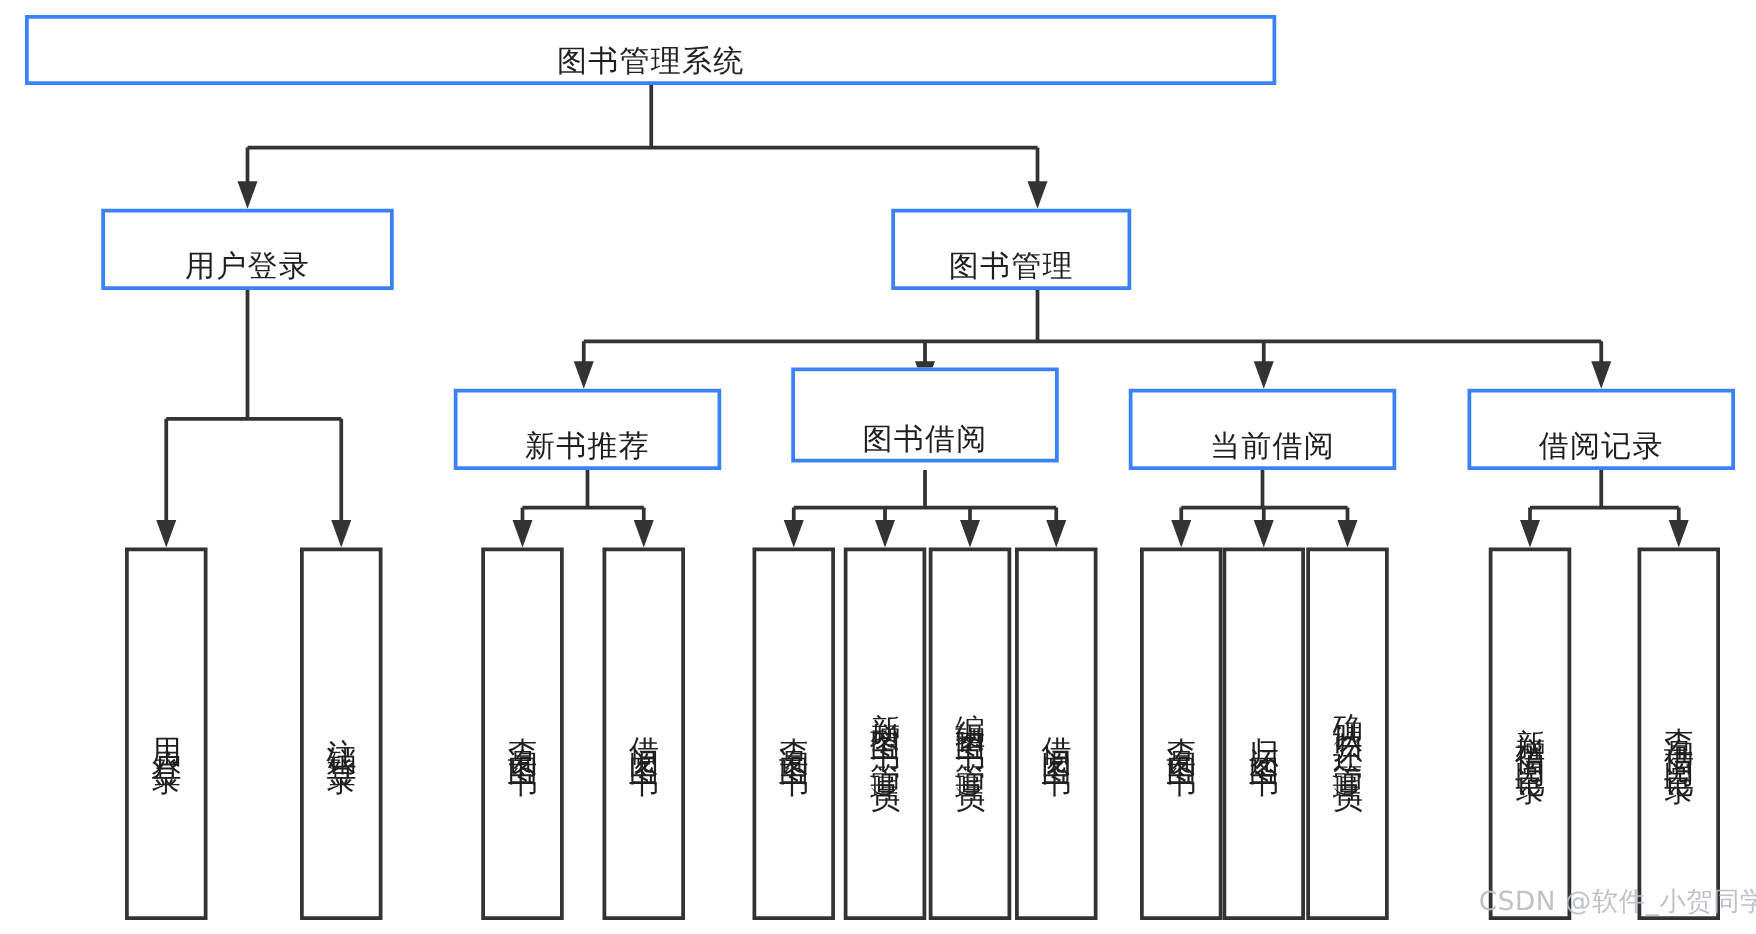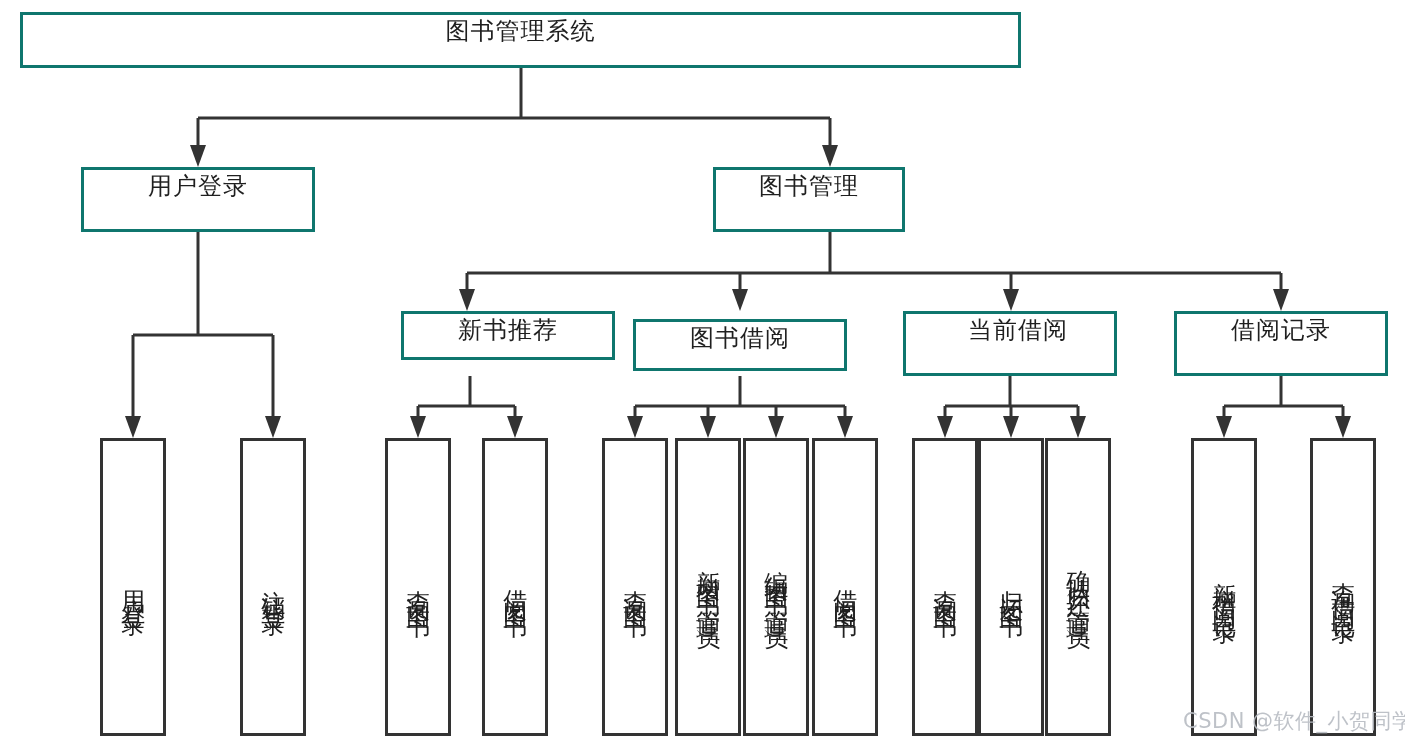--- a/index.html
+++ b/index.html
@@ -6,43 +6,43 @@
   .stage{
     position:relative;
     width:1405px;height:747px;
     background:#ffffff;
     font-family:"DejaVu Sans",sans-serif;
     overflow:hidden;
   }
   .wires{position:absolute;left:0;top:0;z-index:1;pointer-events:none;}
   .hbox{
     position:absolute;z-index:2;box-sizing:border-box;
-    border:3px solid #0f766e;background:#ffffff;
-    display:flex;align-items:flex-start;justify-content:center;
+    border:3px solid #3b82f6;background:#ffffff;
+    display:flex;align-items:flex-end;justify-content:center;
     font-size:24px;color:#1f1f1f;letter-spacing:1px;
   }
   .vbox{
     position:absolute;z-index:2;box-sizing:border-box;
     border:3px solid #333333;background:#ffffff;
     top:438px;width:66px;height:298px;
     display:flex;align-items:center;justify-content:center;
   }
   .vtext{
     writing-mode:vertical-rl;
     text-orientation:mixed;
     font-size:24px;color:#1f1f1f;
     letter-spacing:8px;line-height:1.1;
     white-space:nowrap;
   }
   
   .root{left:20px;top:12px;width:1001px;height:56px;}
   .n-user-login{left:81px;top:167px;width:234px;height:65px;}
   .n-book-mgmt{left:713px;top:167px;width:192px;height:65px;}
-  .n-recommend{left:363px;top:311px;width:214px;height:49px;margin-left:38px;}
-  .n-borrow{left:633px;top:319px;width:214px;height:52px;}
+  .n-recommend{left:363px;top:311px;width:214px;height:65px;}
+  .n-borrow{left:633px;top:294px;width:214px;height:76px;}
   .n-current{left:903px;top:311px;width:214px;height:65px;padding-left:16px;}
   .n-records{left:1174px;top:311px;width:214px;height:65px;}
   .l1{left:100px;}  .l2{left:240px;}
   .l3{left:385px;}  .l4{left:482px;}
   .l5{left:602px;}  .l6{left:675px;}  .l7{left:743px;}  .l8{left:812px;}
   .l9{left:912px;}  .l10{left:978px;} .l11{left:1045px;}
   .l12{left:1191px;}.l13{left:1310px;}
   .watermark{
     position:absolute;z-index:3;left:1183px;top:707px;
     font-size:21px;color:#b9bdc4;opacity:.92;

